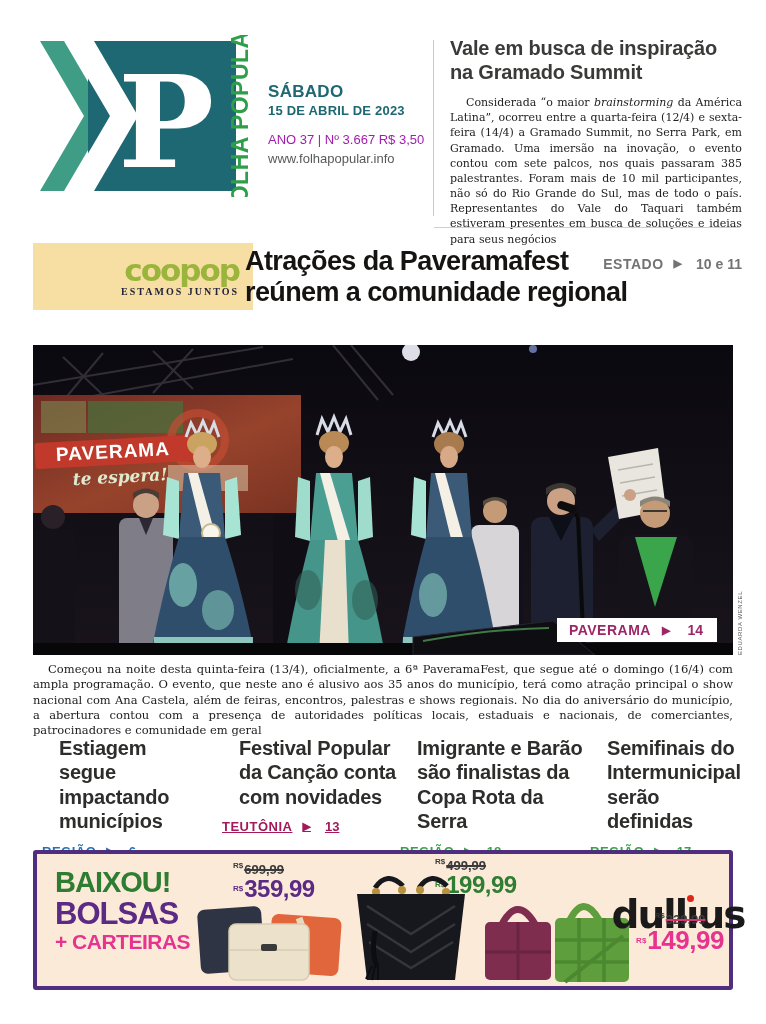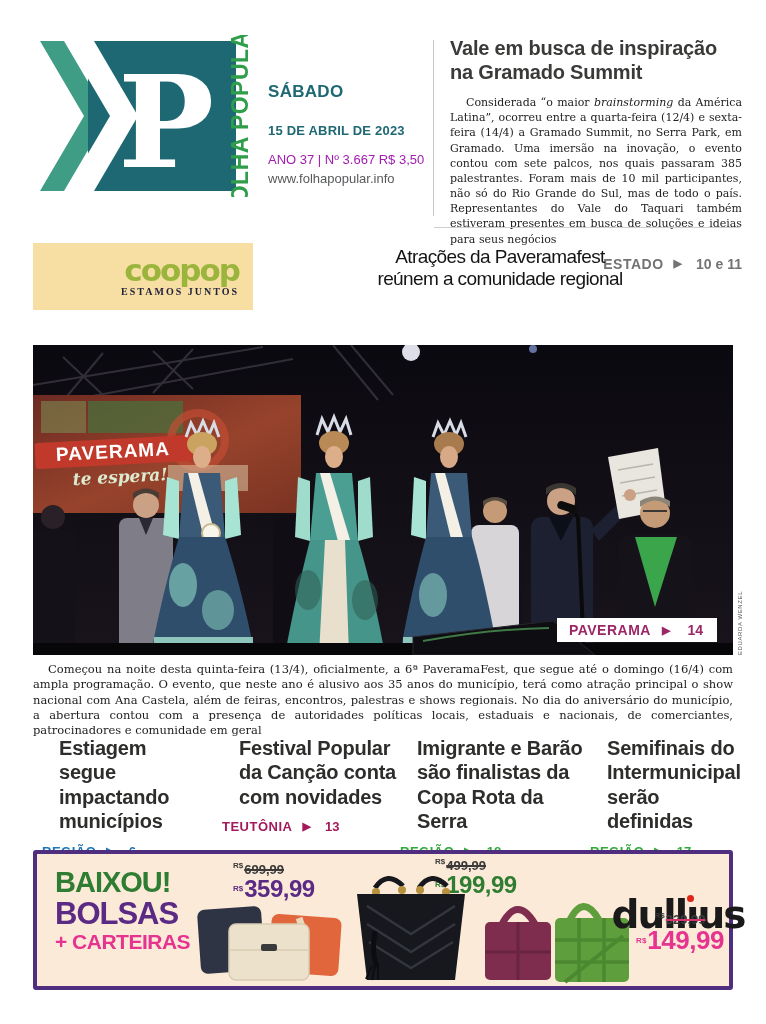--- a/index.html
+++ b/index.html
@@ -3,42 +3,42 @@
 <meta charset="utf-8">
 <style>
   * { margin:0; padding:0; box-sizing:border-box; }
   body { background:#fff; font-family:"Liberation Sans", sans-serif; }
   .page { position:relative; width:766px; height:1024px; background:#ffffff; overflow:hidden; }
 
   
   .logo-svg { position:absolute; left:40px; top:35px; }
   .dateblock { position:absolute; left:268px; top:82px; }
   .day { font-size:17px; font-weight:bold; color:#1d6872; letter-spacing:.3px; }
-  .date { font-size:13px; font-weight:bold; color:#1d6872; margin-top:21px; letter-spacing:.2px; }
+  .date { font-size:13px; font-weight:bold; color:#1d6872; margin-top:1px; letter-spacing:.2px; }
   .issue { font-size:13px; color:#a21caf; margin-top:14px; }
   .site { font-size:13px; color:#58595b; margin-top:4px; }
   .vdivider { position:absolute; left:433px; top:40px; width:1px; height:176px; background:#c9c9c9; }
 
   .topstory { position:absolute; left:450px; top:36px; width:292px; }
   .topstory h2 { font-size:20px; line-height:1.2; font-weight:bold; color:#3a3a38; white-space:pre-line; letter-spacing:-.2px; }
   .topstory .body { margin-top:11px; font-family:"DejaVu Serif", serif; font-size:11px; line-height:1.38; text-align:justify; color:#222; }
   .topstory .body .ind { display:inline-block; width:16px; }
   .sectag { display:flex; align-items:center; justify-content:flex-end; gap:10px; margin-top:9px; font-weight:bold; }
   .sectag .sec { font-size:14px; letter-spacing:.5px; }
   .sectag .arr { font-size:11px; line-height:1; }
   .sectag .pg { font-size:14px; margin-left:4px; }
   .toprule { position:absolute; left:434px; top:227px; width:306px; height:1px; background:#cfcfcf; }
 
   
   .coopop { position:absolute; left:33px; top:243px; width:220px; height:67px; background:#f7dfa3;
             display:flex; flex-direction:column; align-items:flex-end; justify-content:center; padding:4px 14px 6px 14px; }
   .coopop .brand { font-family:"DejaVu Sans", sans-serif; font-weight:bold; font-size:31px; line-height:1; color:#9ab43c; letter-spacing:-2px; }
   .coopop .tagline { font-family:"Liberation Serif", serif; font-weight:bold; font-size:10px; letter-spacing:2px; color:#22223c; }
 
-  .mainhead { position:absolute; left:245px; top:246px; width:510px; text-align:center; color:#151413; font-weight:normal; font-size:19px; line-height:1.14; letter-spacing:-.6px; }
+  .mainhead { position:absolute; left:245px; top:246px; width:510px; text-align:left; color:#151413; font-weight:bold; font-size:27px; line-height:1.14; letter-spacing:-.6px; }
 
   
   .photo { position:absolute; left:33px; top:345px; width:700px; height:310px; }
   .photo svg { display:block; }
   .phototag { position:absolute; right:16px; bottom:13px; background:#fff; padding:4px 14px 4px 12px;
               display:flex; align-items:center; gap:11px; font-weight:bold; color:#9c2767; }
   .phototag .sec { font-size:14px; letter-spacing:.5px; }
   .phototag .arr { font-size:11px; }
   .phototag .pg { font-size:14px; margin-left:6px; }
   .credit { position:absolute; left:737px; top:655px; transform:rotate(-90deg); transform-origin:0 0;
@@ -269,21 +269,21 @@
       <div class="sectag" style="color: rgb(27, 117, 187);">
         <span class="sec">REGIÃO</span>
         <span class="arr">▶</span>
         <span class="pg">6</span>
       </div>
     </div>
     <div class="teaser">
       <h3>Festival Popular
 da Canção conta
 com novidades</h3>
-      <div class="sectag" style="color: rgb(163, 25, 91);">
+      <div class="sectag" style="color: rgb(163, 25, 91); text-decoration: underline;">
         <span class="sec">TEUTÔNIA</span>
         <span class="arr">▶</span>
         <span class="pg">13</span>
       </div>
     </div>
     <div class="teaser">
       <h3>Imigrante e Barão
 são finalistas da
 Copa Rota da Serra</h3>
       <div class="sectag" style="color: rgb(47, 170, 57);">

